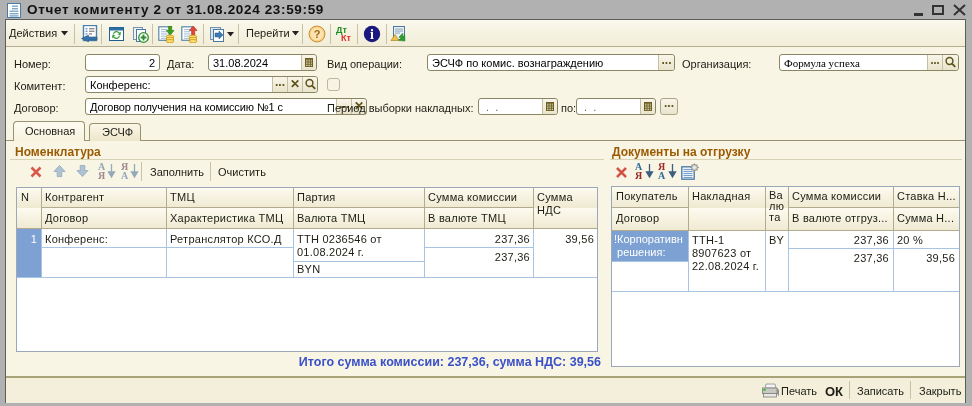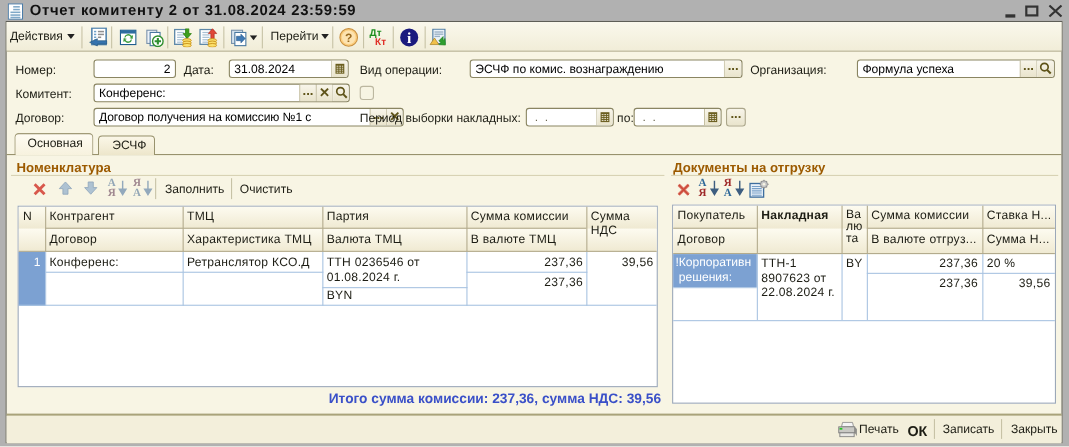--- a/index.html
+++ b/index.html
@@ -152,21 +152,21 @@
           <rect x="1" y="1" width="8" height="9" fill="#6B5E1F"></rect>
           <path d="M2 3.2h6 M2 5h6 M2 6.8h6 M2 8.6h6" stroke="#F5F1E2" stroke-width="0.8" stroke-dasharray="1.6 0.8"></path>
         </svg></span>
   </div>
   <div class="lbl" style="left:327px;top:58px;">Вид операции:</div>
   <div class="fld" style="left:427px;top:54px;width:248px;">
       <span class="fldtxt">ЭСЧФ по комис. вознаграждению</span>
     <span class="inbtn" style="right:0;width:16px;border-radius:0 3px 3px 0;font-weight:bold;line-height:10px;font-size:12px;">...</span>
   </div>
   <div class="lbl" style="left:682px;top:58px;">Организация:</div>
-  <div class="fld" style="left:779px;top:54px;width:180px;">
+  <div class="fld" style="left:779px;top:54px;width:180px;font-family:Liberation Serif, serif;">
       <span class="fldtxt">Формула успеха</span>
     <span class="inbtn" style="right:16px;width:15px;font-weight:bold;line-height:10px;font-size:12px;">...</span>
     <span class="inbtn" style="right:0;width:16px;border-radius:0 3px 3px 0;"><svg width="13" height="13" viewBox="0 0 13 13" style="margin-top:1px;">
           <circle cx="5.5" cy="5" r="3.4" fill="none" stroke="#5E5318" stroke-width="1.5"></circle>
           <path d="M8 7.6 L11.2 10.8" stroke="#5E5318" stroke-width="1.8"></path>
         </svg></span>
   </div>
 
   <div class="lbl" style="left:14px;top:80px;">Комитент:</div>
   <div class="fld" style="left:85px;top:76px;width:233px;">
@@ -321,21 +321,21 @@
   <div class="abs" style="left:612px;top:208px;width:347px;height:23px;background:linear-gradient(#FDFBF0,#EFE9D1);"></div>
   <div class="hdrline" style="left:612px;top:230px;width:347px;"></div>
   <div class="hdrline" style="left:612px;top:207px;width:76px;"></div>
   <div class="hdrline" style="left:788px;top:207px;width:171px;"></div>
   <div class="abs" style="left:688px;top:187px;width:1px;height:44px;background:#B3AB8D;"></div>
   <div class="abs" style="left:765px;top:187px;width:1px;height:44px;background:#B3AB8D;"></div>
   <div class="abs" style="left:788px;top:187px;width:1px;height:44px;background:#B3AB8D;"></div>
   <div class="abs" style="left:893px;top:187px;width:1px;height:44px;background:#B3AB8D;"></div>
   <div class="cellt" style="left:616px;top:190px;">Покупатель</div>
   <div class="cellt" style="left:616px;top:212px;">Договор</div>
-  <div class="cellt" style="left:692px;top:190px;font-weight:bold;">Накладная</div>
+  <div class="cellt" style="left:692px;top:190px;">Накладная</div>
   <div class="cellt" style="left:769px;top:190px;width:18px;white-space:normal;line-height:11px;overflow:hidden;height:40px;">Ва лю та</div>
   <div class="cellt" style="left:792px;top:190px;">Сумма комиссии</div>
   <div class="cellt" style="left:792px;top:212px;">В валюте отгруз...</div>
   <div class="cellt" style="left:897px;top:190px;">Ставка Н...</div>
   <div class="cellt" style="left:897px;top:212px;">Сумма Н...</div>
 
   <div class="abs" style="left:612px;top:231px;width:76px;height:30px;background:#7CA1D2;color:#fff;font-size:11px;line-height:13px;padding:2px 0 0 2px;">!Корпоративн<br>&nbsp;решения:</div>
   <div class="blueline" style="left:688px;top:231px;width:1px;height:60px;"></div>
   <div class="blueline" style="left:765px;top:231px;width:1px;height:60px;"></div>
   <div class="blueline" style="left:788px;top:231px;width:1px;height:60px;"></div>

